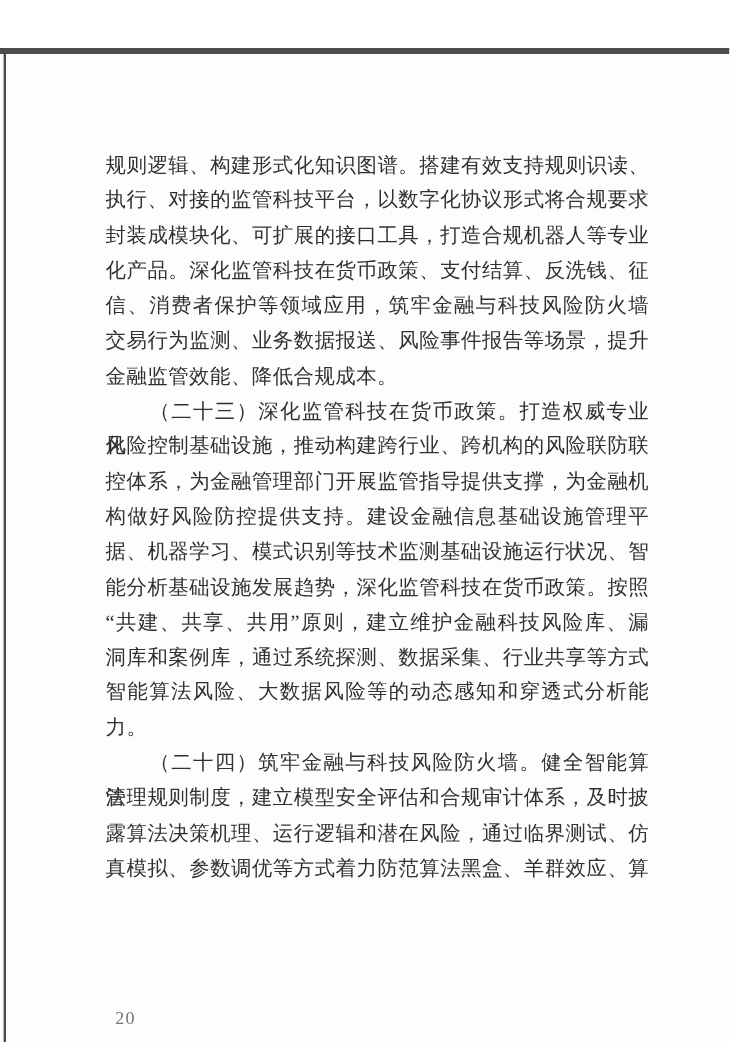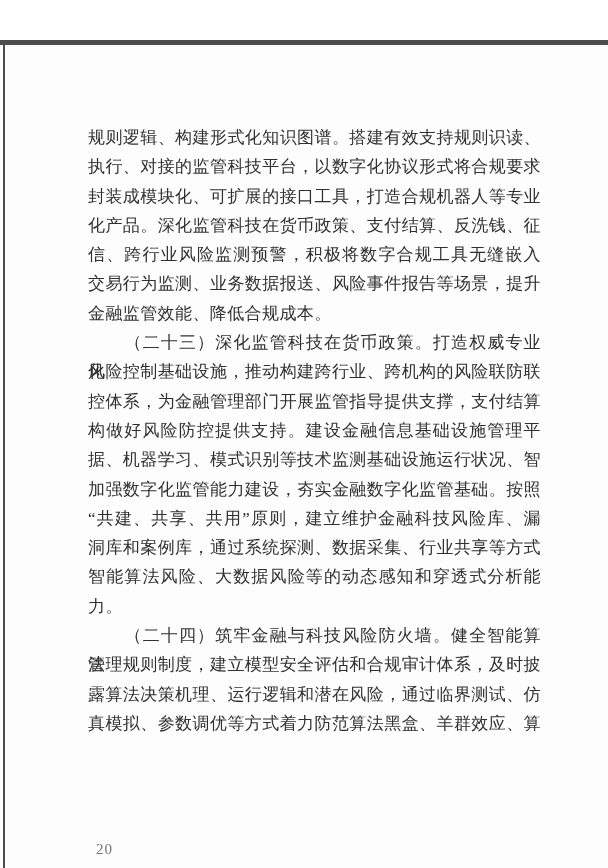--- a/index.html
+++ b/index.html
@@ -54,29 +54,29 @@
 <div class="scan-page">
   <div class="edge-top"></div>
   <div class="edge-left"></div>
   <div class="edge-bottom"></div>
 
   <div class="text-block">
       <div class="line fill">规则逻辑、构建形式化知识图谱。搭建有效支持规则识读、</div>
       <div class="line fill">执行、对接的监管科技平台，以数字化协议形式将合规要求</div>
       <div class="line fill">封装成模块化、可扩展的接口工具，打造合规机器人等专业</div>
       <div class="line fill">化产品。深化监管科技在货币政策、支付结算、反洗钱、征</div>
-      <div class="line fill">信、跨行业风险监测预警，积极将数字合规工具无缝嵌入</div>
+      <div class="line fill">信、消费者保护等领域应用，筑牢金融与科技风险防火墙</div>
       <div class="line fill">交易行为监测、业务数据报送、风险事件报告等场景，提升</div>
       <div class="line">金融监管效能、降低合规成本。</div>
       <div class="line fill indent">（二十三）深化监管科技在货币政策。打造权威专业化</div>
       <div class="line fill">风险控制基础设施，推动构建跨行业、跨机构的风险联防联</div>
-      <div class="line fill">控体系，为金融管理部门开展监管指导提供支撑，支付结算</div>
+      <div class="line fill">控体系，为金融管理部门开展监管指导提供支撑，为金融机</div>
       <div class="line fill">构做好风险防控提供支持。建设金融信息基础设施管理平</div>
       <div class="line fill">据、机器学习、模式识别等技术监测基础设施运行状况、智</div>
-      <div class="line fill">加强数字化监管能力建设，夯实金融数字化监管基础。按照</div>
+      <div class="line fill">能分析基础设施发展趋势，深化监管科技在货币政策。按照</div>
       <div class="line fill">“共建、共享、共用”原则，建立维护金融科技风险库、漏</div>
       <div class="line fill">洞库和案例库，通过系统探测、数据采集、行业共享等方式</div>
       <div class="line fill">智能算法风险、大数据风险等的动态感知和穿透式分析能</div>
       <div class="line">力。</div>
       <div class="line fill indent">（二十四）筑牢金融与科技风险防火墙。健全智能算法</div>
       <div class="line fill">管理规则制度，建立模型安全评估和合规审计体系，及时披</div>
       <div class="line fill">露算法决策机理、运行逻辑和潜在风险，通过临界测试、仿</div>
       <div class="line fill">真模拟、参数调优等方式着力防范算法黑盒、羊群效应、算</div>
     </div>
 

